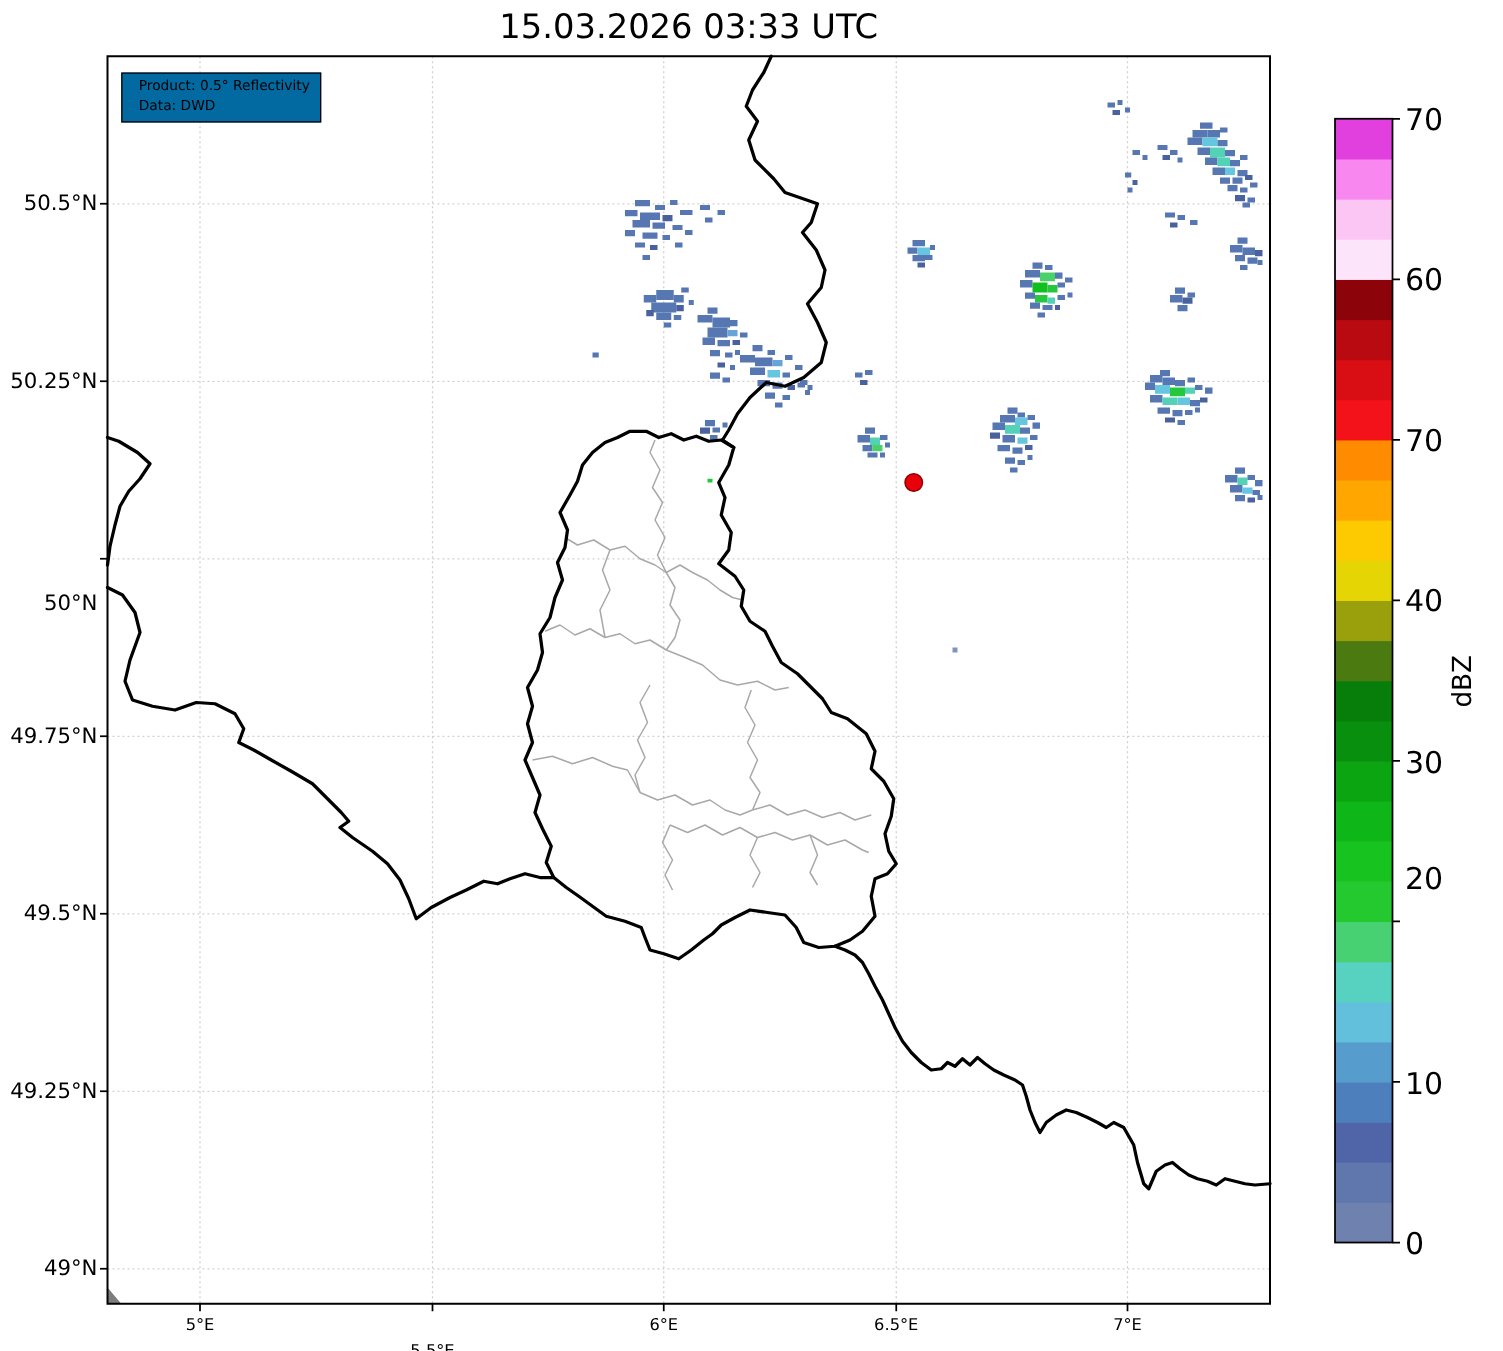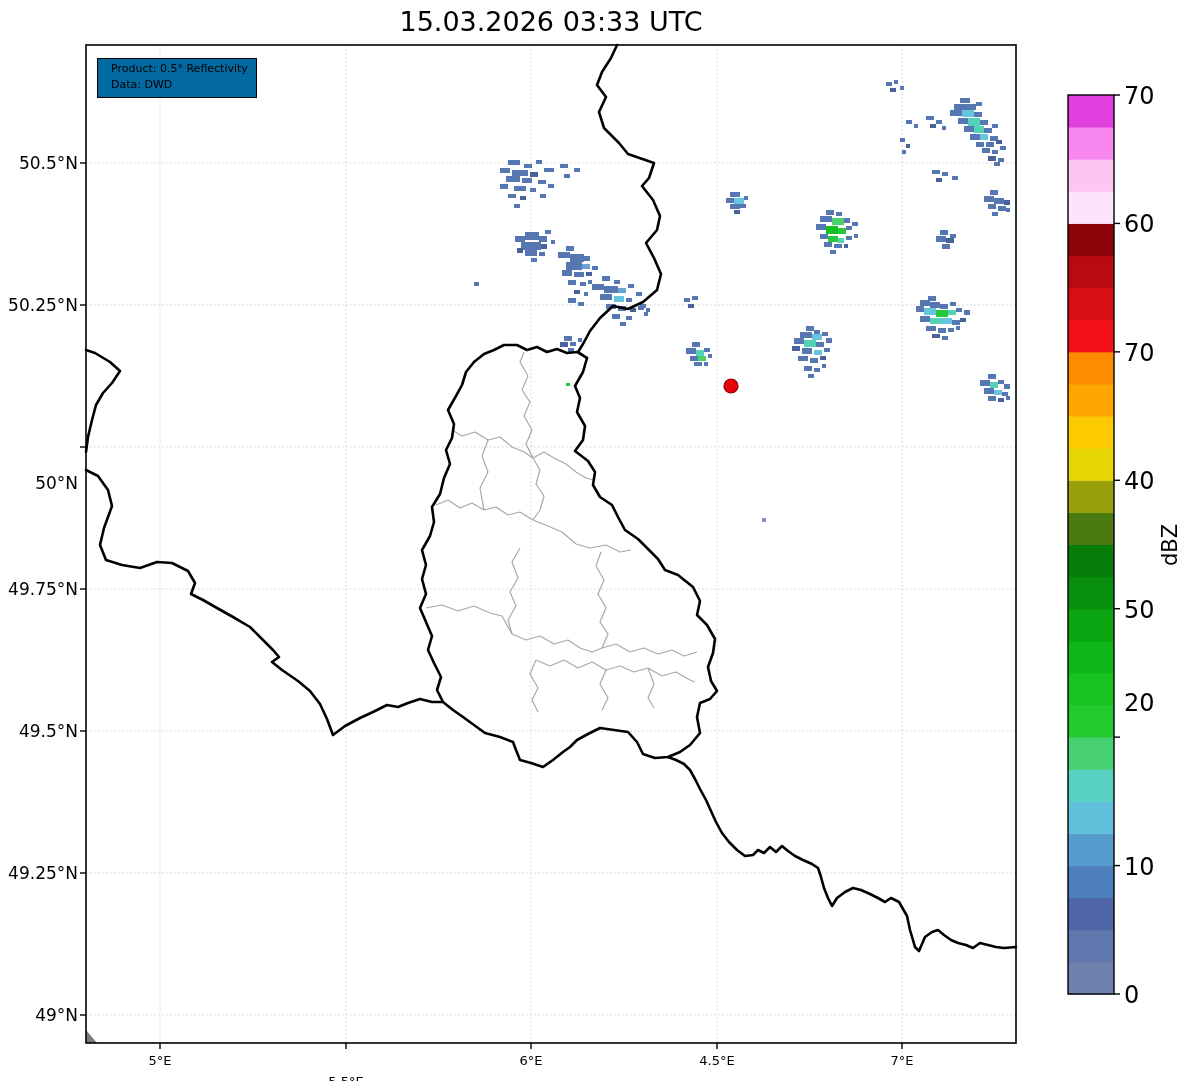--- a/index.html
+++ b/index.html
@@ -361,33 +361,33 @@
 
   <div id="annotation-box">
     <div>Product: 0.5° Reflectivity</div>
     <div>Data: DWD</div>
   </div>
 
   <div id="labels">
       <div class="tick-label-x" style="left: 115px; top: 1053px;">5°E</div>
       <div class="tick-label-x" style="left: 301px; top: 1053px; margin-top: 21px;">5.5°E</div>
       <div class="tick-label-x" style="left: 486px; top: 1053px;">6°E</div>
-      <div class="tick-label-x" style="left: 672px; top: 1053px;">4.5°E</div>
+      <div class="tick-label-x" style="left: 672px; top: 1053px;">6.5°E</div>
       <div class="tick-label-x" style="left: 857px; top: 1053px;">7°E</div>
       <div class="tick-label-y" style="left: 0px; top: 153px;">50.5°N</div>
       <div class="tick-label-y" style="left: 0px; top: 295px;">50.25°N</div>
       <div class="tick-label-y" style="left: 0px; top: 437px; margin-top: 36px;">50°N</div>
       <div class="tick-label-y" style="left: 0px; top: 579px;">49.75°N</div>
       <div class="tick-label-y" style="left: 0px; top: 721px;">49.5°N</div>
       <div class="tick-label-y" style="left: 0px; top: 863px;">49.25°N</div>
       <div class="tick-label-y" style="left: 0px; top: 1005px;">49°N</div>
       <div class="cbar-tick-label" style="left: 1124px; top: 981px;">0</div>
       <div class="cbar-tick-label" style="left: 1124px; top: 852.571px;">10</div>
       <div class="cbar-tick-label" style="left: 1124px; top: 689px;">20</div>
-      <div class="cbar-tick-label" style="left: 1124px; top: 595.714px;">50</div>
+      <div class="cbar-tick-label" style="left: 1124px; top: 595.714px;">30</div>
       <div class="cbar-tick-label" style="left: 1124px; top: 467.286px;">40</div>
       <div class="cbar-tick-label" style="left: 1124px; top: 338.857px;">70</div>
       <div class="cbar-tick-label" style="left: 1124px; top: 210.429px;">60</div>
       <div class="cbar-tick-label" style="left: 1124px; top: 82px;">70</div>
     </div>
 
   <div id="cbar-axis-label">dBZ</div>
 </div>
 
 </body></html>

